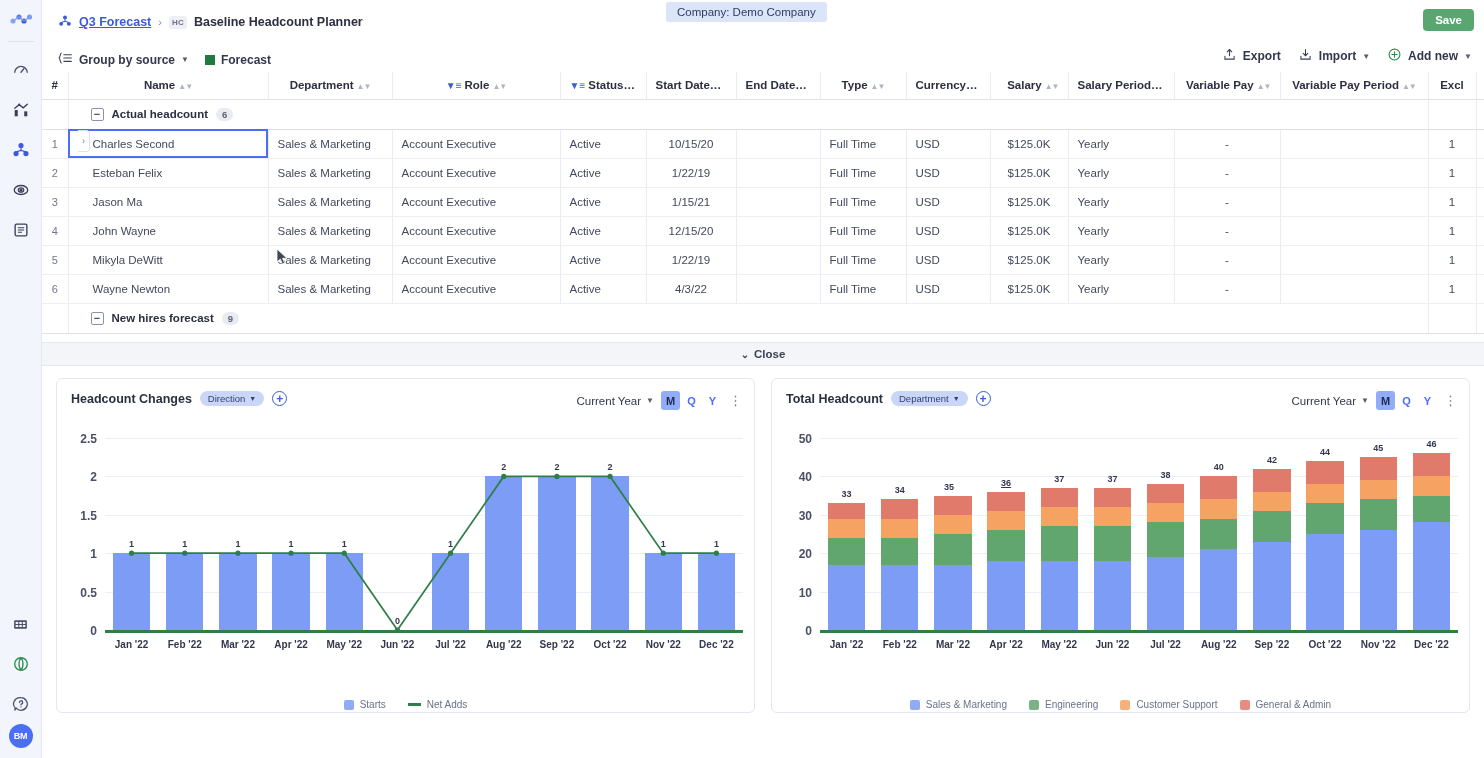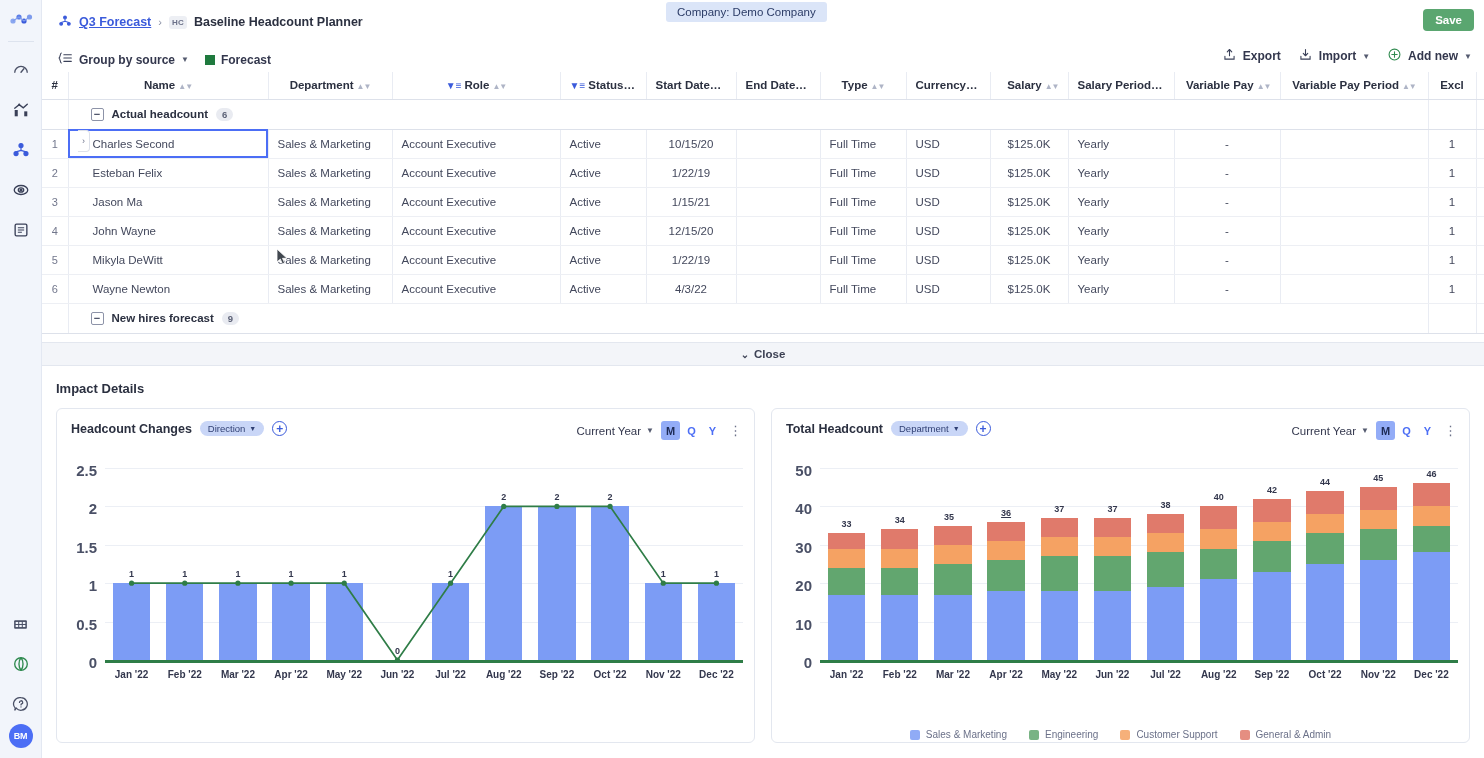--- a/index.html
+++ b/index.html
@@ -129,21 +129,21 @@
   .period-sel { font-size: 11.5px; color: #33374d; display: flex; align-items: center; gap: 5px; cursor: pointer; }
   .mqy { display: flex; gap: 2px; }
   .mqy span {
     width: 19px; height: 19px; display: flex; align-items: center; justify-content: center;
     font-size: 11px; font-weight: bold; color: #4c6ef5; border-radius: 3px; cursor: pointer;
   }
   .mqy span.on { background: #93acf7; color: #1d2a55; }
   .dots-v { color: #6b7189; font-size: 13px; line-height: 1; cursor: pointer; }
 
   .plot { position: relative; margin-top: 14px; height: 250px; }
-  .ylab { position: absolute; font-size: 15px; font-weight: bold; color: #4a5066; text-align: right; width: 26px; }
+  .ylab { position: absolute; font-size: 12px; font-weight: bold; color: #4a5066; text-align: right; width: 26px; }
   .gridline { position: absolute; height: 1px; background: #eceff5; }
   .bar { position: absolute; background: #7c9cf5; }
   .blabel { position: absolute; font-size: 9px; font-weight: bold; color: #33374d; text-align: center; }
   .xlab { position: absolute; font-size: 10px; font-weight: bold; color: #33374d; text-align: center; }
   .axisline { position: absolute; height: 3px; background: #2f7d47; }
   .chart-legend { position: absolute; bottom: 2px; left: 0; width: 100%; display: flex; justify-content: center; gap: 22px; }
   .lg { display: flex; align-items: center; gap: 6px; font-size: 10px; color: #6b7189; }
   .lg i { width: 10px; height: 10px; display: inline-block; border-radius: 2px; }
   .lg i.line { width: 13px; height: 2.5px; border-radius: 0; }
   svg.overlay { position: absolute; left: 0; top: 0; overflow: visible; }
@@ -476,21 +476,20 @@
         <path d="M1 1 L1 14 L4.3 11 L6.4 16 L8.6 15 L6.5 10.3 L11 10.3 Z" fill="#41474f" stroke="#fff" stroke-width="0.8"></path>
       </svg>
   </div>
 
   <div id="closebar">
     <span style="font-size:10px">⌄</span>
     <span>Close</span>
   </div>
 
   <div id="impact">
-    <div class="impact-title">Impact Details</div>
     <div class="cards">
 
       <div class="card">
         <div class="card-head">
           <span class="card-title">Headcount Changes</span>
           <span class="dim-pill">
             <span>Direction</span>
             <span style="font-size:7px">▼</span>
           </span>
           <span class="plus-circle">+</span>
@@ -563,20 +562,30 @@
             <div class="xlab" style="left: 138.917px; width: 56px; top: 219px;">Mar '22</div>
             <div class="xlab" style="left: 192.083px; width: 56px; top: 219px;">Apr '22</div>
             <div class="xlab" style="left: 245.25px; width: 56px; top: 219px;">May '22</div>
             <div class="xlab" style="left: 298.417px; width: 56px; top: 219px;">Jun '22</div>
             <div class="xlab" style="left: 351.583px; width: 56px; top: 219px;">Jul '22</div>
             <div class="xlab" style="left: 404.75px; width: 56px; top: 219px;">Aug '22</div>
             <div class="xlab" style="left: 457.917px; width: 56px; top: 219px;">Sep '22</div>
             <div class="xlab" style="left: 511.083px; width: 56px; top: 219px;">Oct '22</div>
             <div class="xlab" style="left: 564.25px; width: 56px; top: 219px;">Nov '22</div>
             <div class="xlab" style="left: 617.417px; width: 56px; top: 219px;">Dec '22</div>
+          </div>
+        <div class="chart-legend" id="legend0">
+            <div class="lg">
+              <i class="" style="background:#7c9cf5;opacity:.85"></i>
+              <span>Starts</span>
+            </div>
+            <div class="lg">
+              <i class="line" style="background:#2f7d47;opacity:1"></i>
+              <span>Net Adds</span>
+            </div>
           </div>
       </div>
 
       <div class="card">
         <div class="card-head">
           <span class="card-title">Total Headcount</span>
           <span class="dim-pill">
             <span>Department</span>
             <span style="font-size:7px">▼</span>
           </span>

